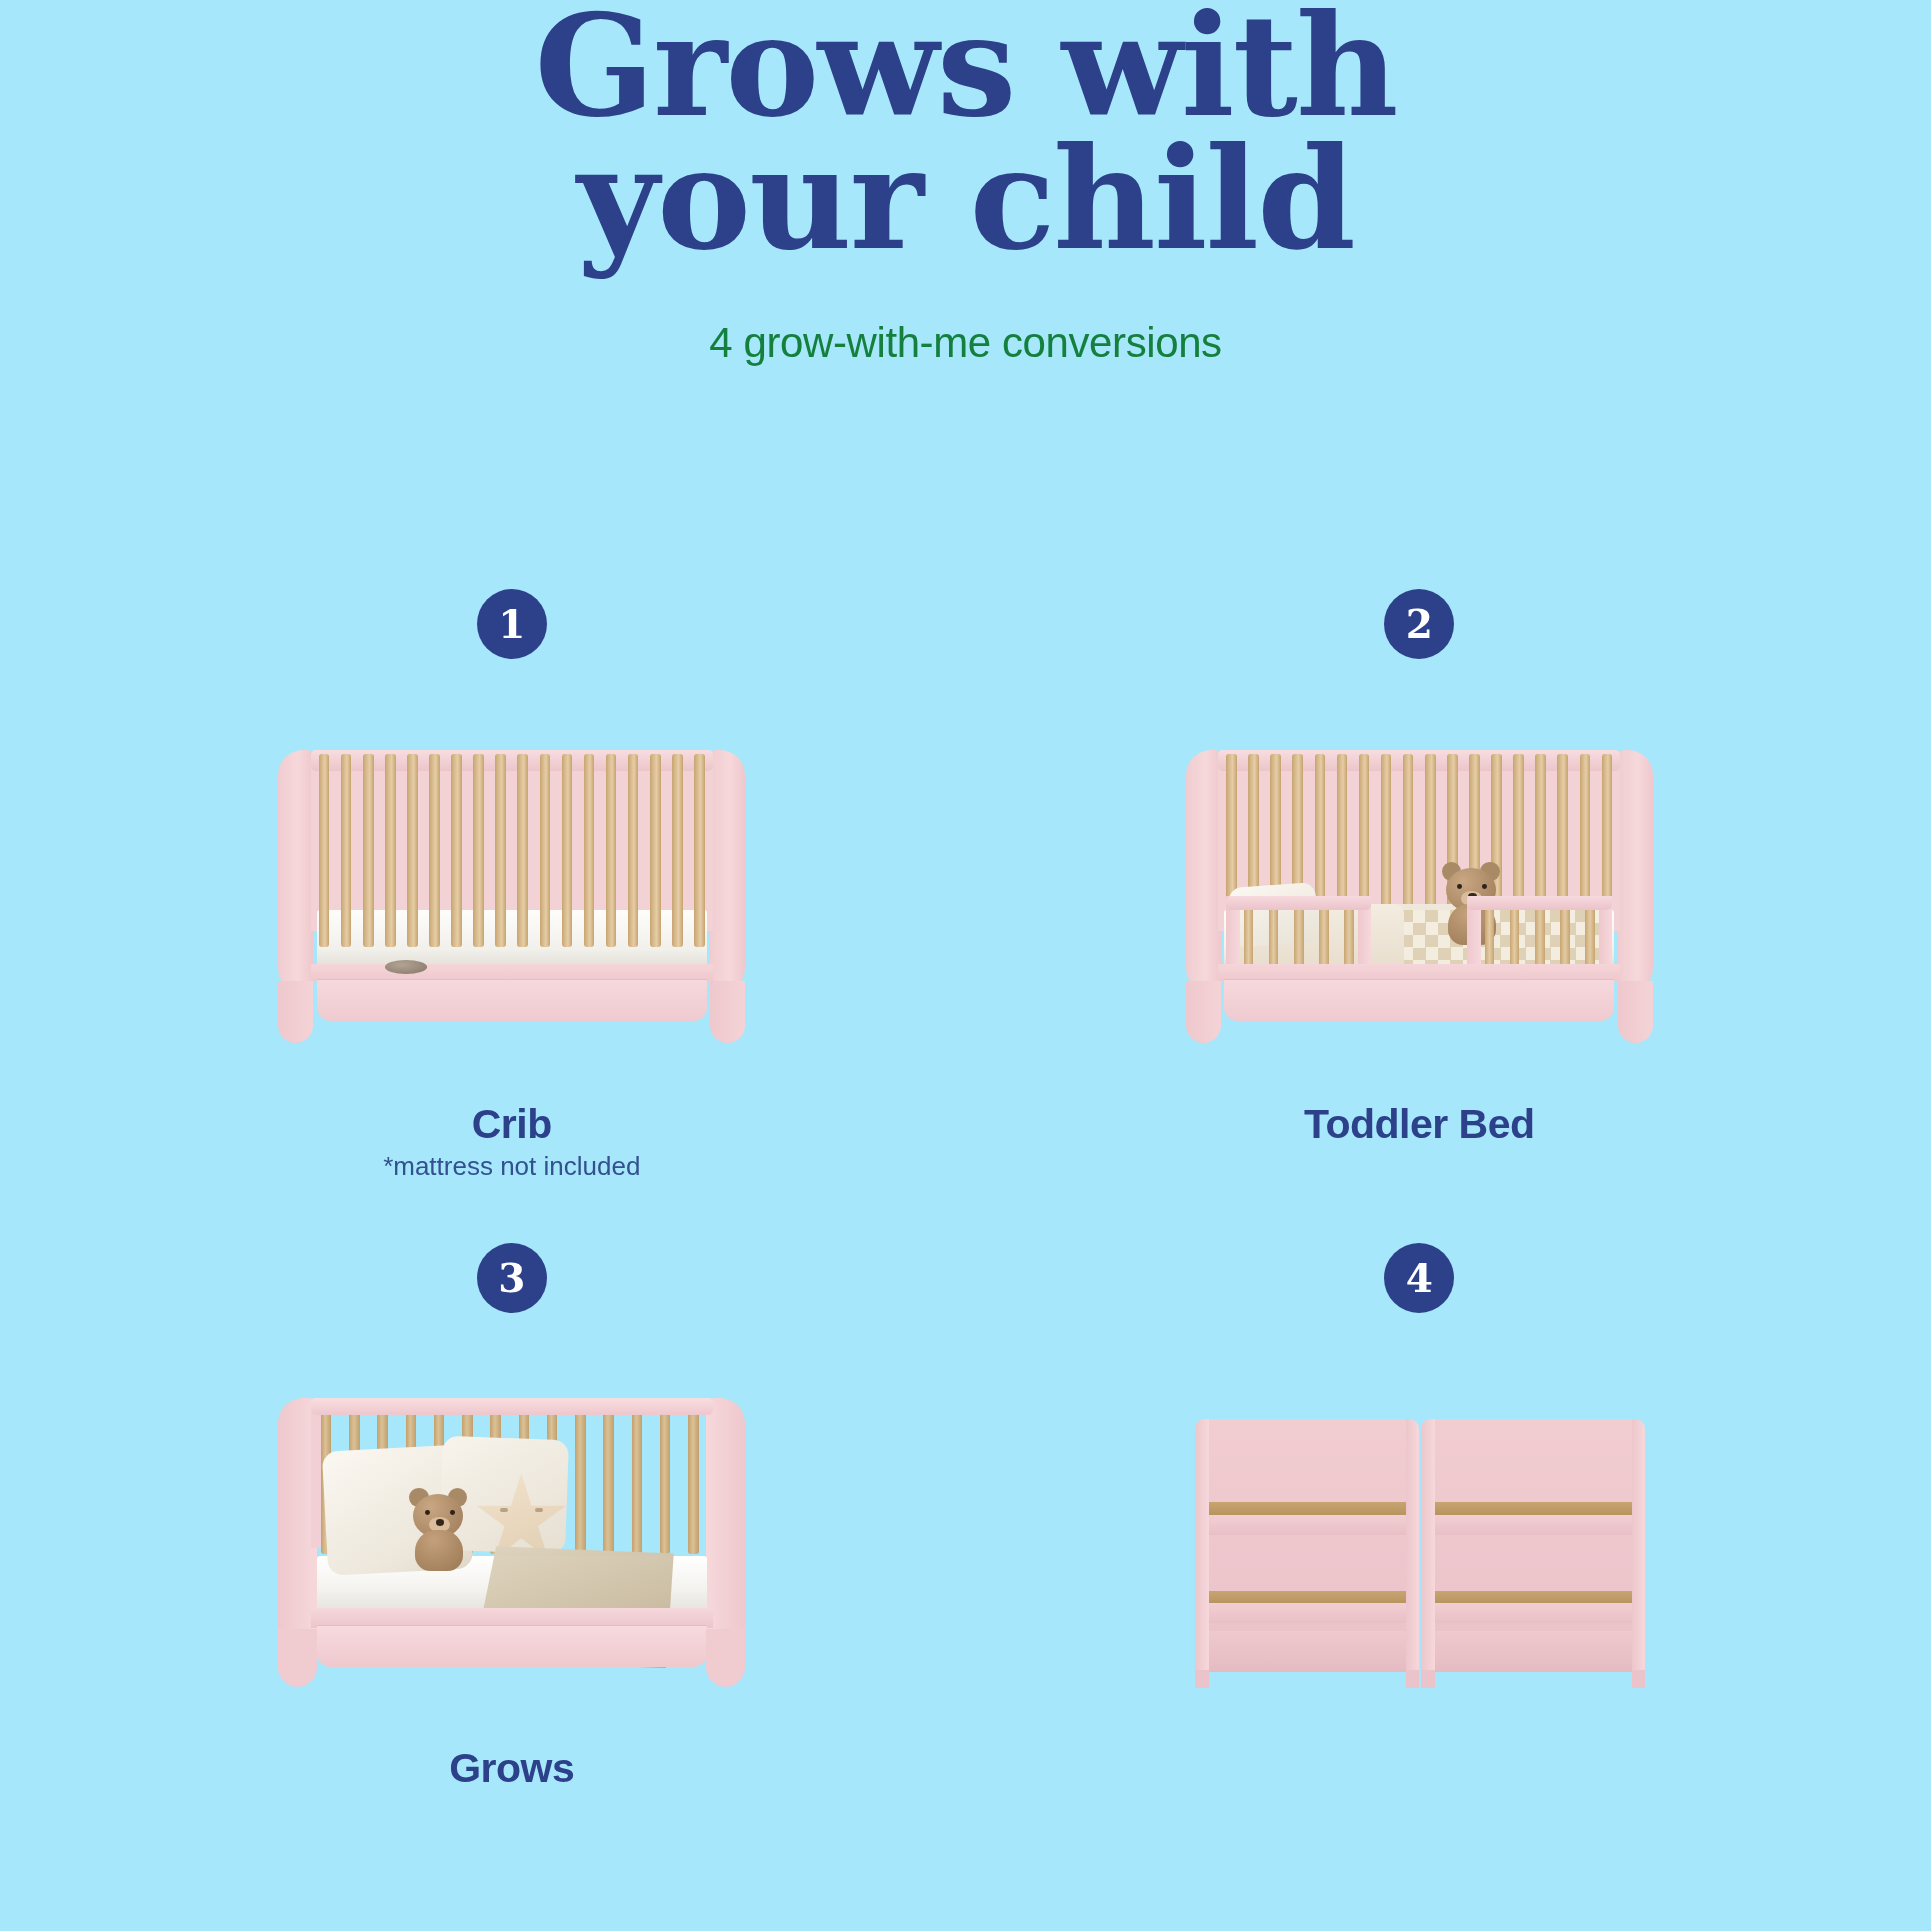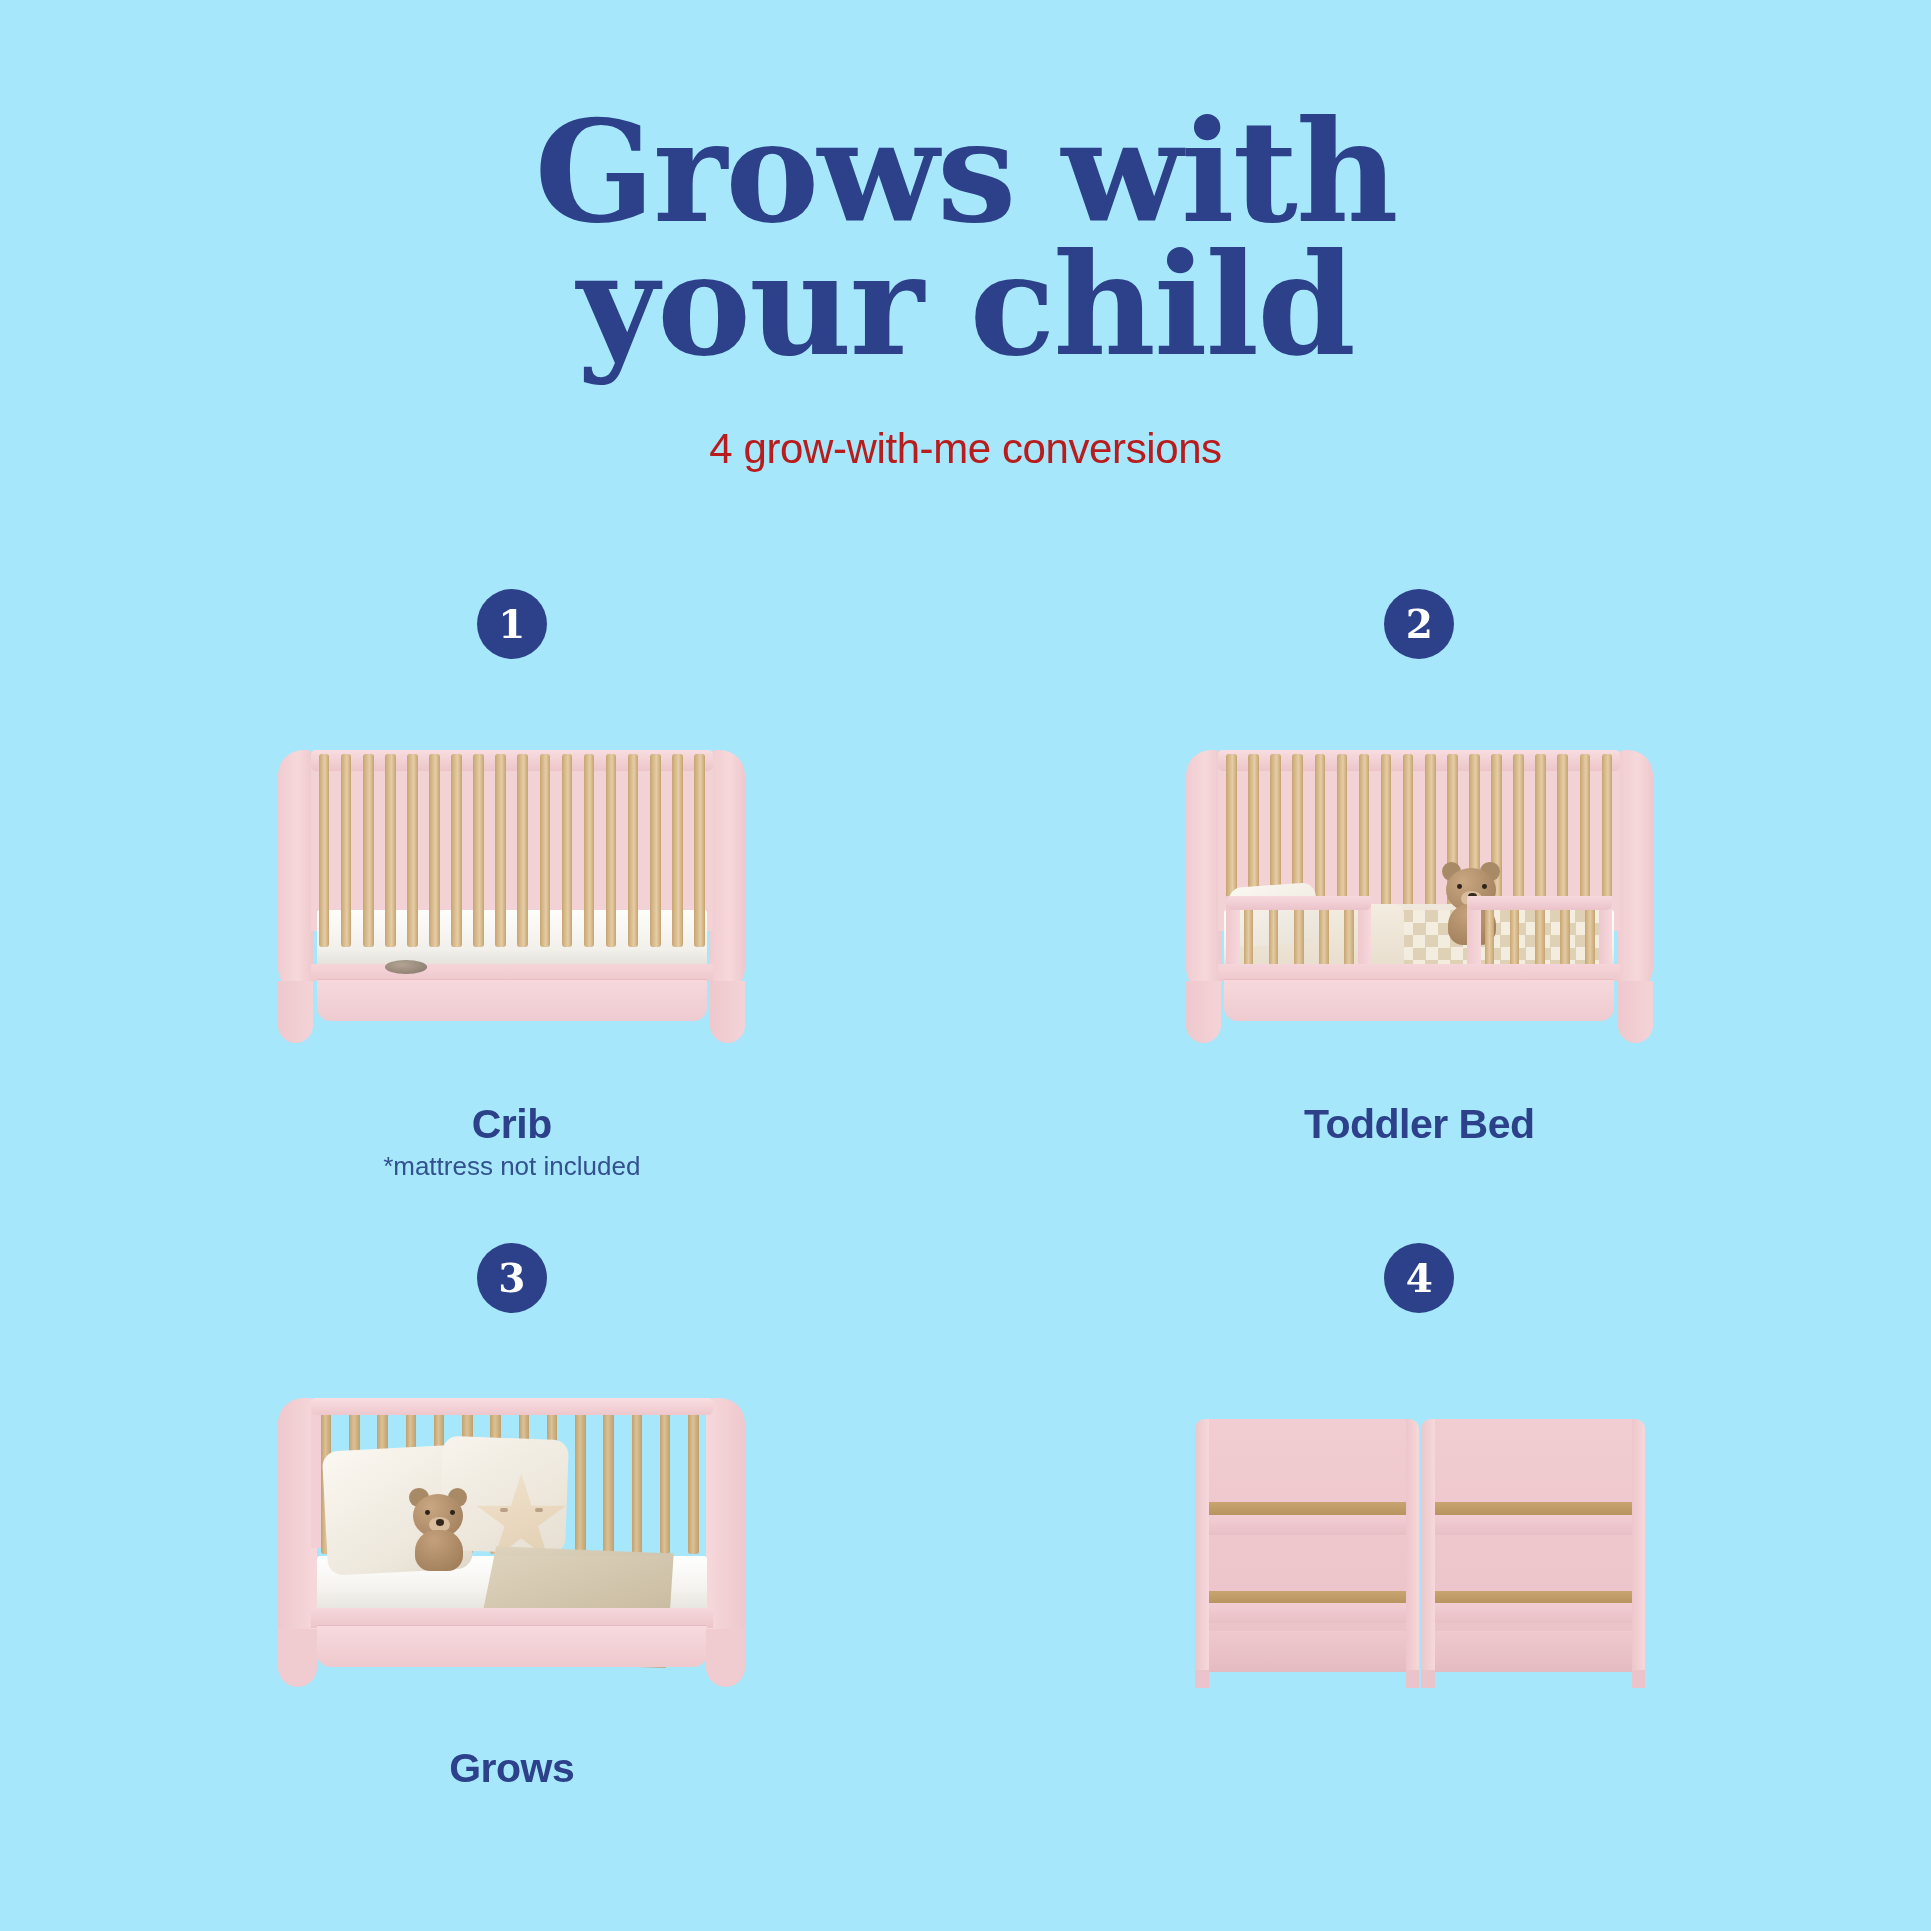--- a/index.html
+++ b/index.html
@@ -6,37 +6,37 @@
   html,body { width:1931px; height:1931px; }
   body {
     background:#a6e7fc;
     font-family:"Liberation Sans", sans-serif;
     color:#2c4189;
     overflow:hidden;
     position:relative;
   }
 
   
-  .header { width:100%; padding-top:106px; text-align:center; }
+  .header { width:100%; text-align:center; }
   .title {
     font-family:"DejaVu Serif", serif;
     font-weight:bold;
     font-size:141px;
     line-height:0.94;
     letter-spacing:-1.9px;
     color:#2c4189;
     max-width:869px;
     margin:0 auto;
   }
   .subtitle {
     margin-top:54px;
     font-size:42px;
     font-weight:500;
     letter-spacing:-0.4px;
-    color:#b91c1c;
+    color:#15803d;
   }
 
   
   .grid {
     position:absolute;
     top:589px; left:0; right:0;
     display:grid;
     grid-template-columns:1fr 1fr;
     grid-template-rows:auto auto;
     row-gap:60px;

